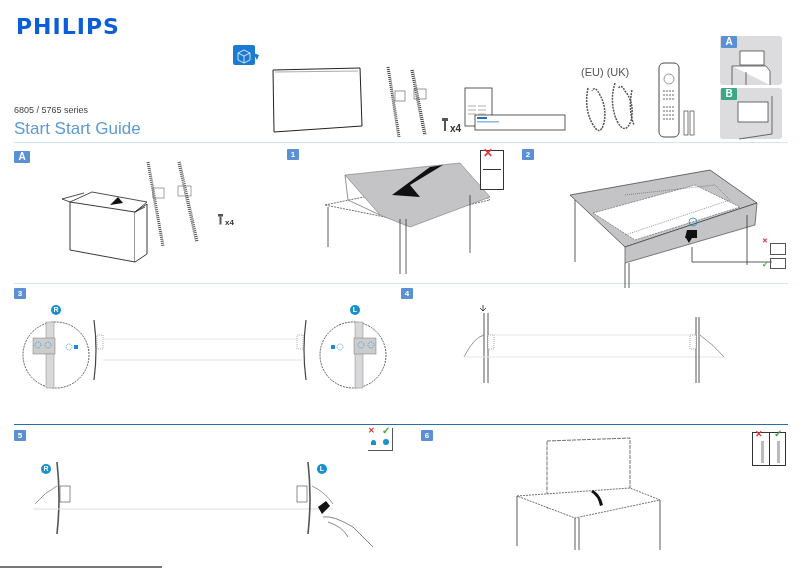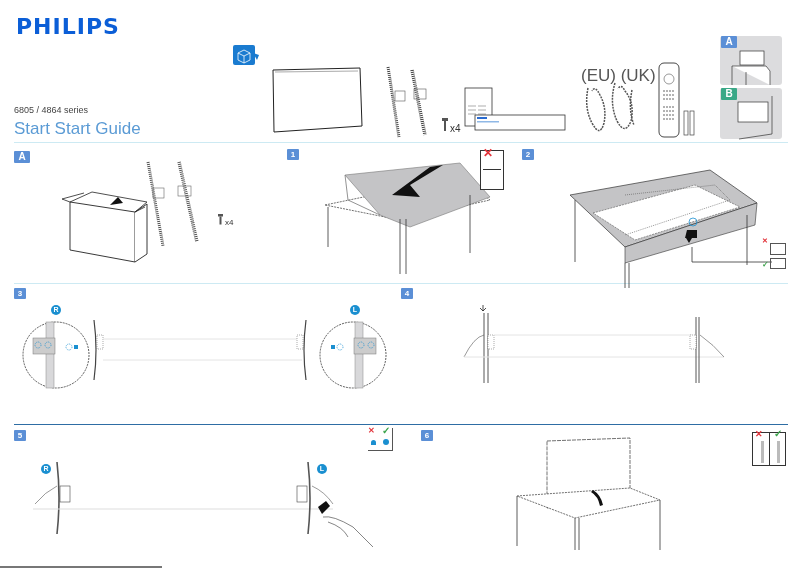--- a/index.html
+++ b/index.html
@@ -8,29 +8,29 @@
   .logo { left: 16px; top: 14px; font-size: 22px; font-weight: bold; color: #0b5ed7; letter-spacing: 1px; font-family: "DejaVu Sans", sans-serif; text-align: right; }
   .series { left: 14px; top: 105px; font-size: 9px; color: #444; }
   .qsg { left: 14px; top: 119px; font-size: 17px; color: #5b9bd5; }
   .hline { height: 1px; background: #cdeaf3; }
   .hline-dark { height: 1px; background: #2e6da4; }
   .badge { width: 12px; height: 11px; background: #5b8fd6; color: #fff; font-size: 8px; font-weight: bold; text-align: center; line-height: 11px; border-radius: 1px; }
   .badge-big { width: 16px; height: 12px; font-size: 10px; line-height: 12px; }
   .badge-green { background: #3aa887; }
   .circ { width: 10px; height: 10px; border-radius: 50%; background: #1a8fd0; color: #fff; font-size: 7px; font-weight: bold; text-align: center; line-height: 10px; }
   .panel-gray { background: #dcdcde; border-radius: 3px; }
-  .label-small { font-size: 17px; color: #555; text-align: right; }
-  .x4 { font-size: 8px; color: #333; font-weight: normal; }
+  .label-small { font-size: 11px; color: #555; text-align: right; }
+  .x4 { font-size: 8px; color: #333; font-weight: bold; }
   svg { position: absolute; overflow: visible; }
 </style>
 </head>
 <body>
 
 <div class="abs logo">PHILIPS</div>
-<div class="abs series">6805 / 4864 series</div>
+<div class="abs series">6805 / 5765 series</div>
 <div class="abs qsg">Start Start Guide</div>
 
 <div class="abs" style="left:233px;top:45px;width:22px;height:20px;background:#1a7bd0;border-radius:2px;">
   <svg width="30" height="22" style="left:0;top:0">
     <path d="M5 8 l6 -3 l6 3 l-6 3 z M5 8 v7 l6 3 v-7 M17 8 v7 l-6 3" stroke="#fff" stroke-width="0.8" fill="none"></path>
     <path d="M20 8 l6 2 l-2 5 z" fill="#1a7bd0"></path>
   </svg>
 </div>
 
 <svg width="100" height="70" style="left:270px;top:68px">

